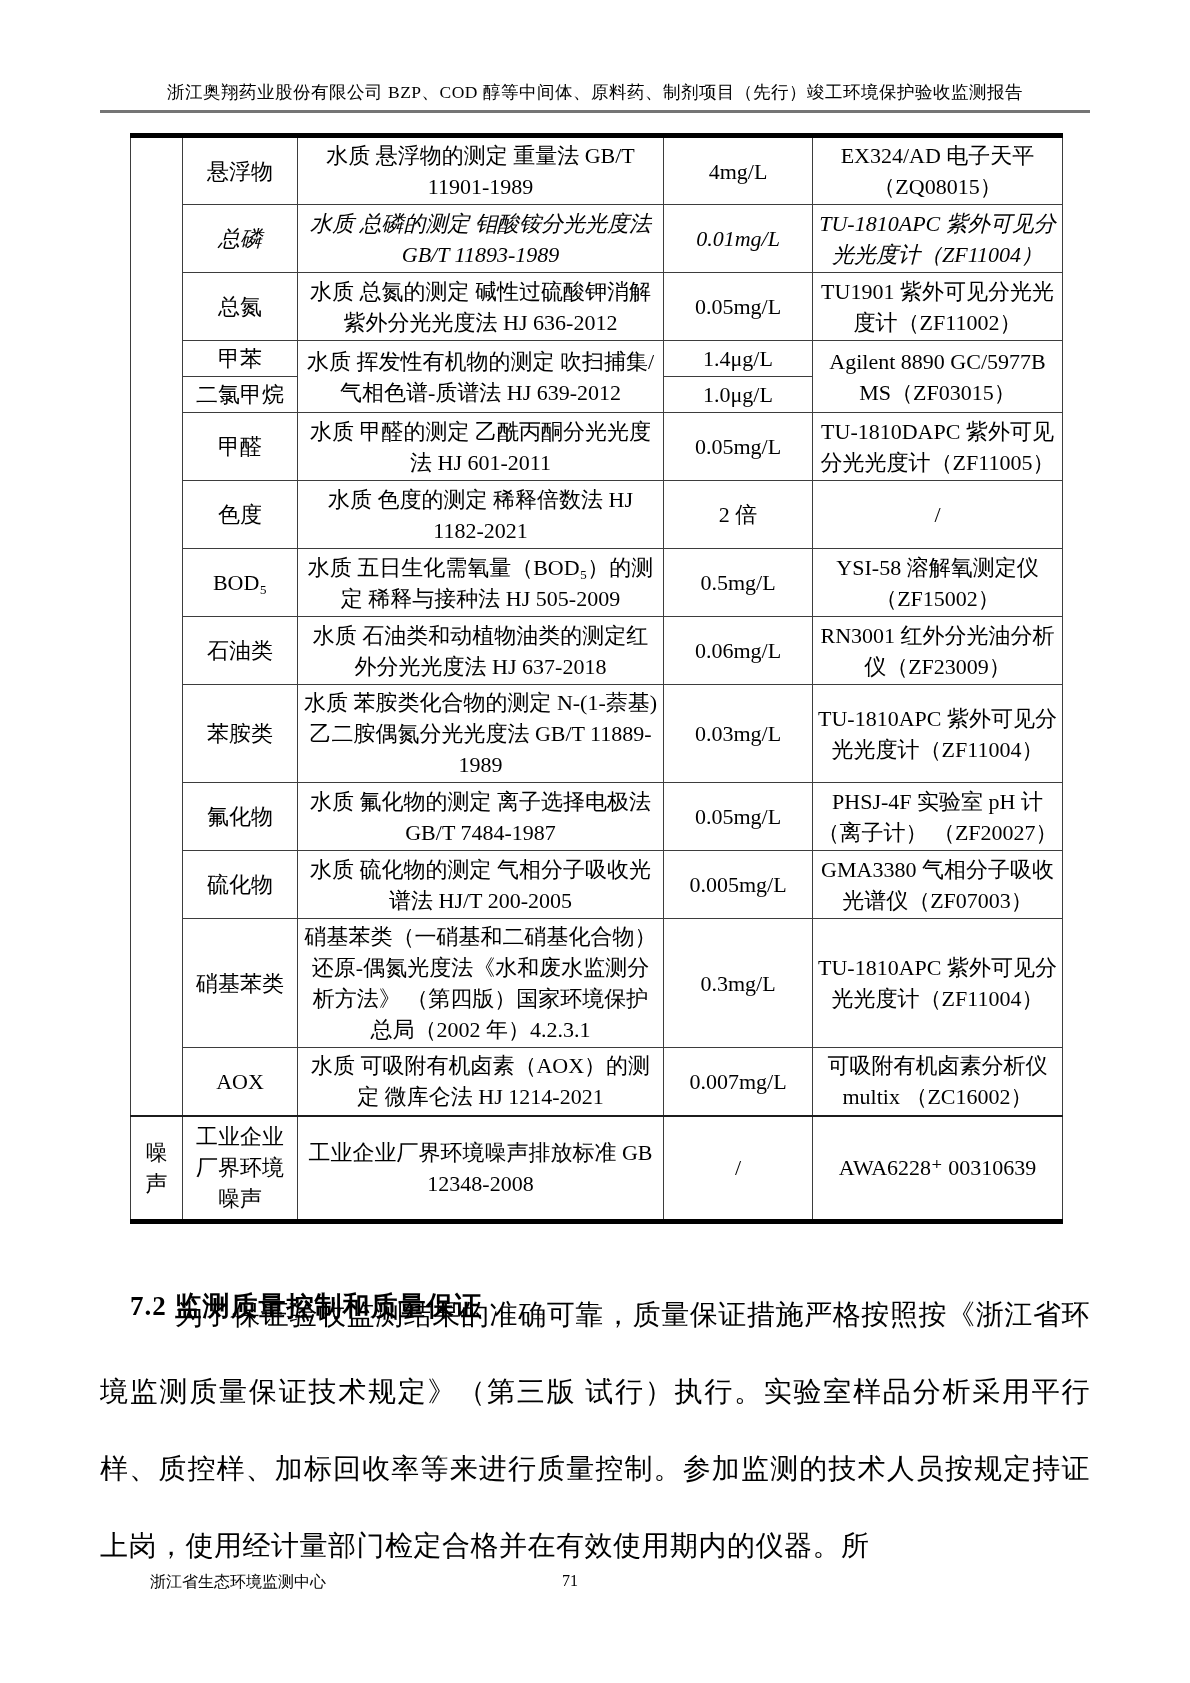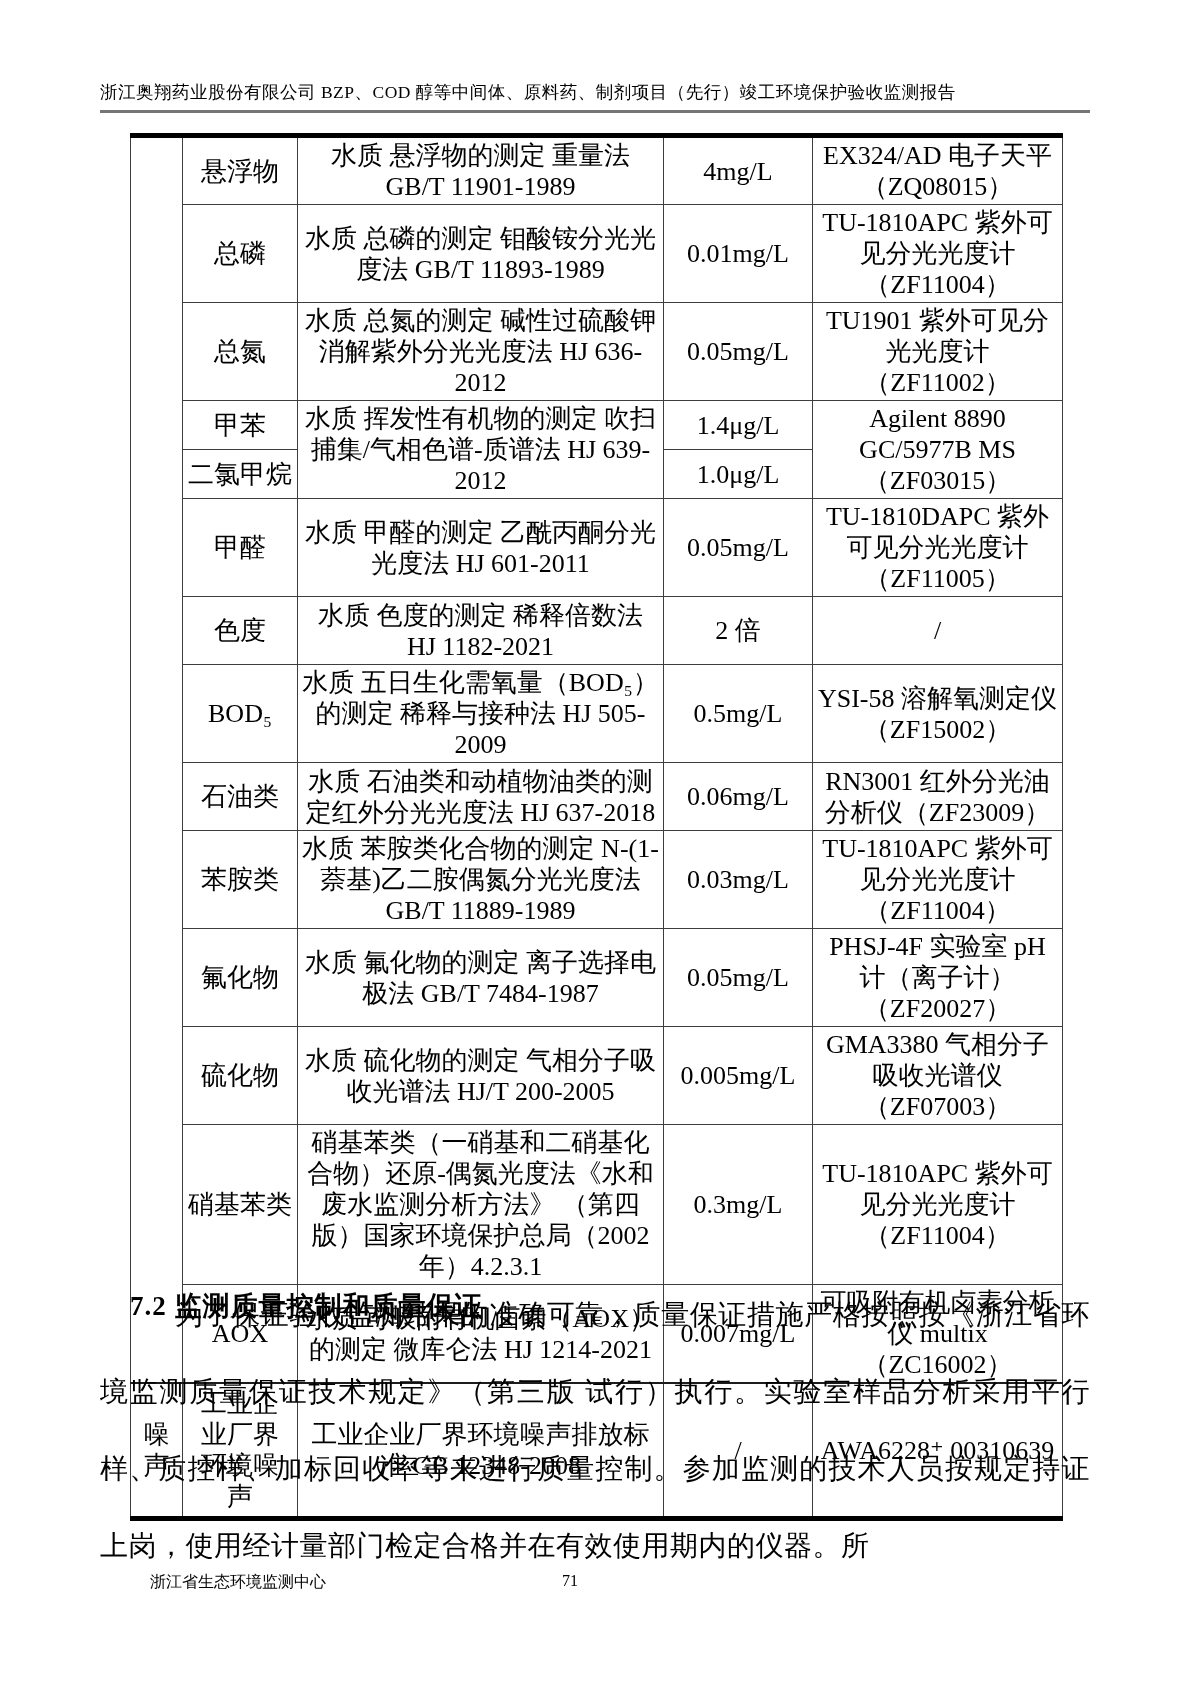--- a/index.html
+++ b/index.html
@@ -3,32 +3,32 @@
 <meta charset="utf-8">
 <style>
   html,body { margin:0; padding:0; }
   body {
     width:1190px; height:1683px; position:relative;
     background:#ffffff; color:#000;
     font-family:"Liberation Serif","DejaVu Serif",serif;
   }
   .header-title {
     position:absolute; top:80px; left:100px; width:990px;
-    font-size:17.5px; letter-spacing:0.5px;
+    text-align:center; font-size:17.5px; letter-spacing:0.5px;
     white-space:nowrap; overflow:visible;
   }
   .header-rule {
     position:absolute; top:110px; left:100px; width:990px; height:3px;
     background:#757575;
   }
   table.monitor-table {
     position:absolute; top:133px; left:130px;
     width:932px; table-layout:fixed; border-collapse:collapse;
     border-top:5px solid #000; border-bottom:5px solid #000;
-    font-size:26px;
+    font-size:22px;
   }
   table.monitor-table td {
     border:1.5px solid #3d3d3d;
     text-align:center; vertical-align:middle;
     line-height:31px; padding:2px 4px;
     overflow:hidden;
   }
   td.cat-empty { border-left:none; border-bottom:none; border-top:none; }
   tr.noise-row td { border-top:2.5px solid #1c1c1c; }
   .cat-inner   { width:1.3em;  margin:0 auto; }
@@ -67,21 +67,21 @@
       <col style="width:250px">
   </colgroup>
   <tbody>
       <tr style="height: 68px;">
         <td class="cat-empty" rowspan="14"></td>
         <td>悬浮物</td>
         <td>水质 悬浮物的测定 重量法 GB/T 11901-1989</td>
         <td>4mg/L</td>
         <td>EX324/AD 电子天平（ZQ08015）</td>
       </tr>
-      <tr style="height: 68px;">
+      <tr style="height: 68px; font-style: italic;">
         <td>总磷</td>
         <td>水质 总磷的测定 钼酸铵分光光度法 GB/T 11893-1989</td>
         <td>0.01mg/L</td>
         <td>TU-1810APC 紫外可见分光光度计（ZF11004）</td>
       </tr>
       <tr style="height: 68px; margin-top: 19px;">
         <td>总氮</td>
         <td>水质 总氮的测定 碱性过硫酸钾消解紫外分光光度法 HJ 636-2012</td>
         <td>0.05mg/L</td>
         <td>TU1901 紫外可见分光光度计（ZF11002）</td>

